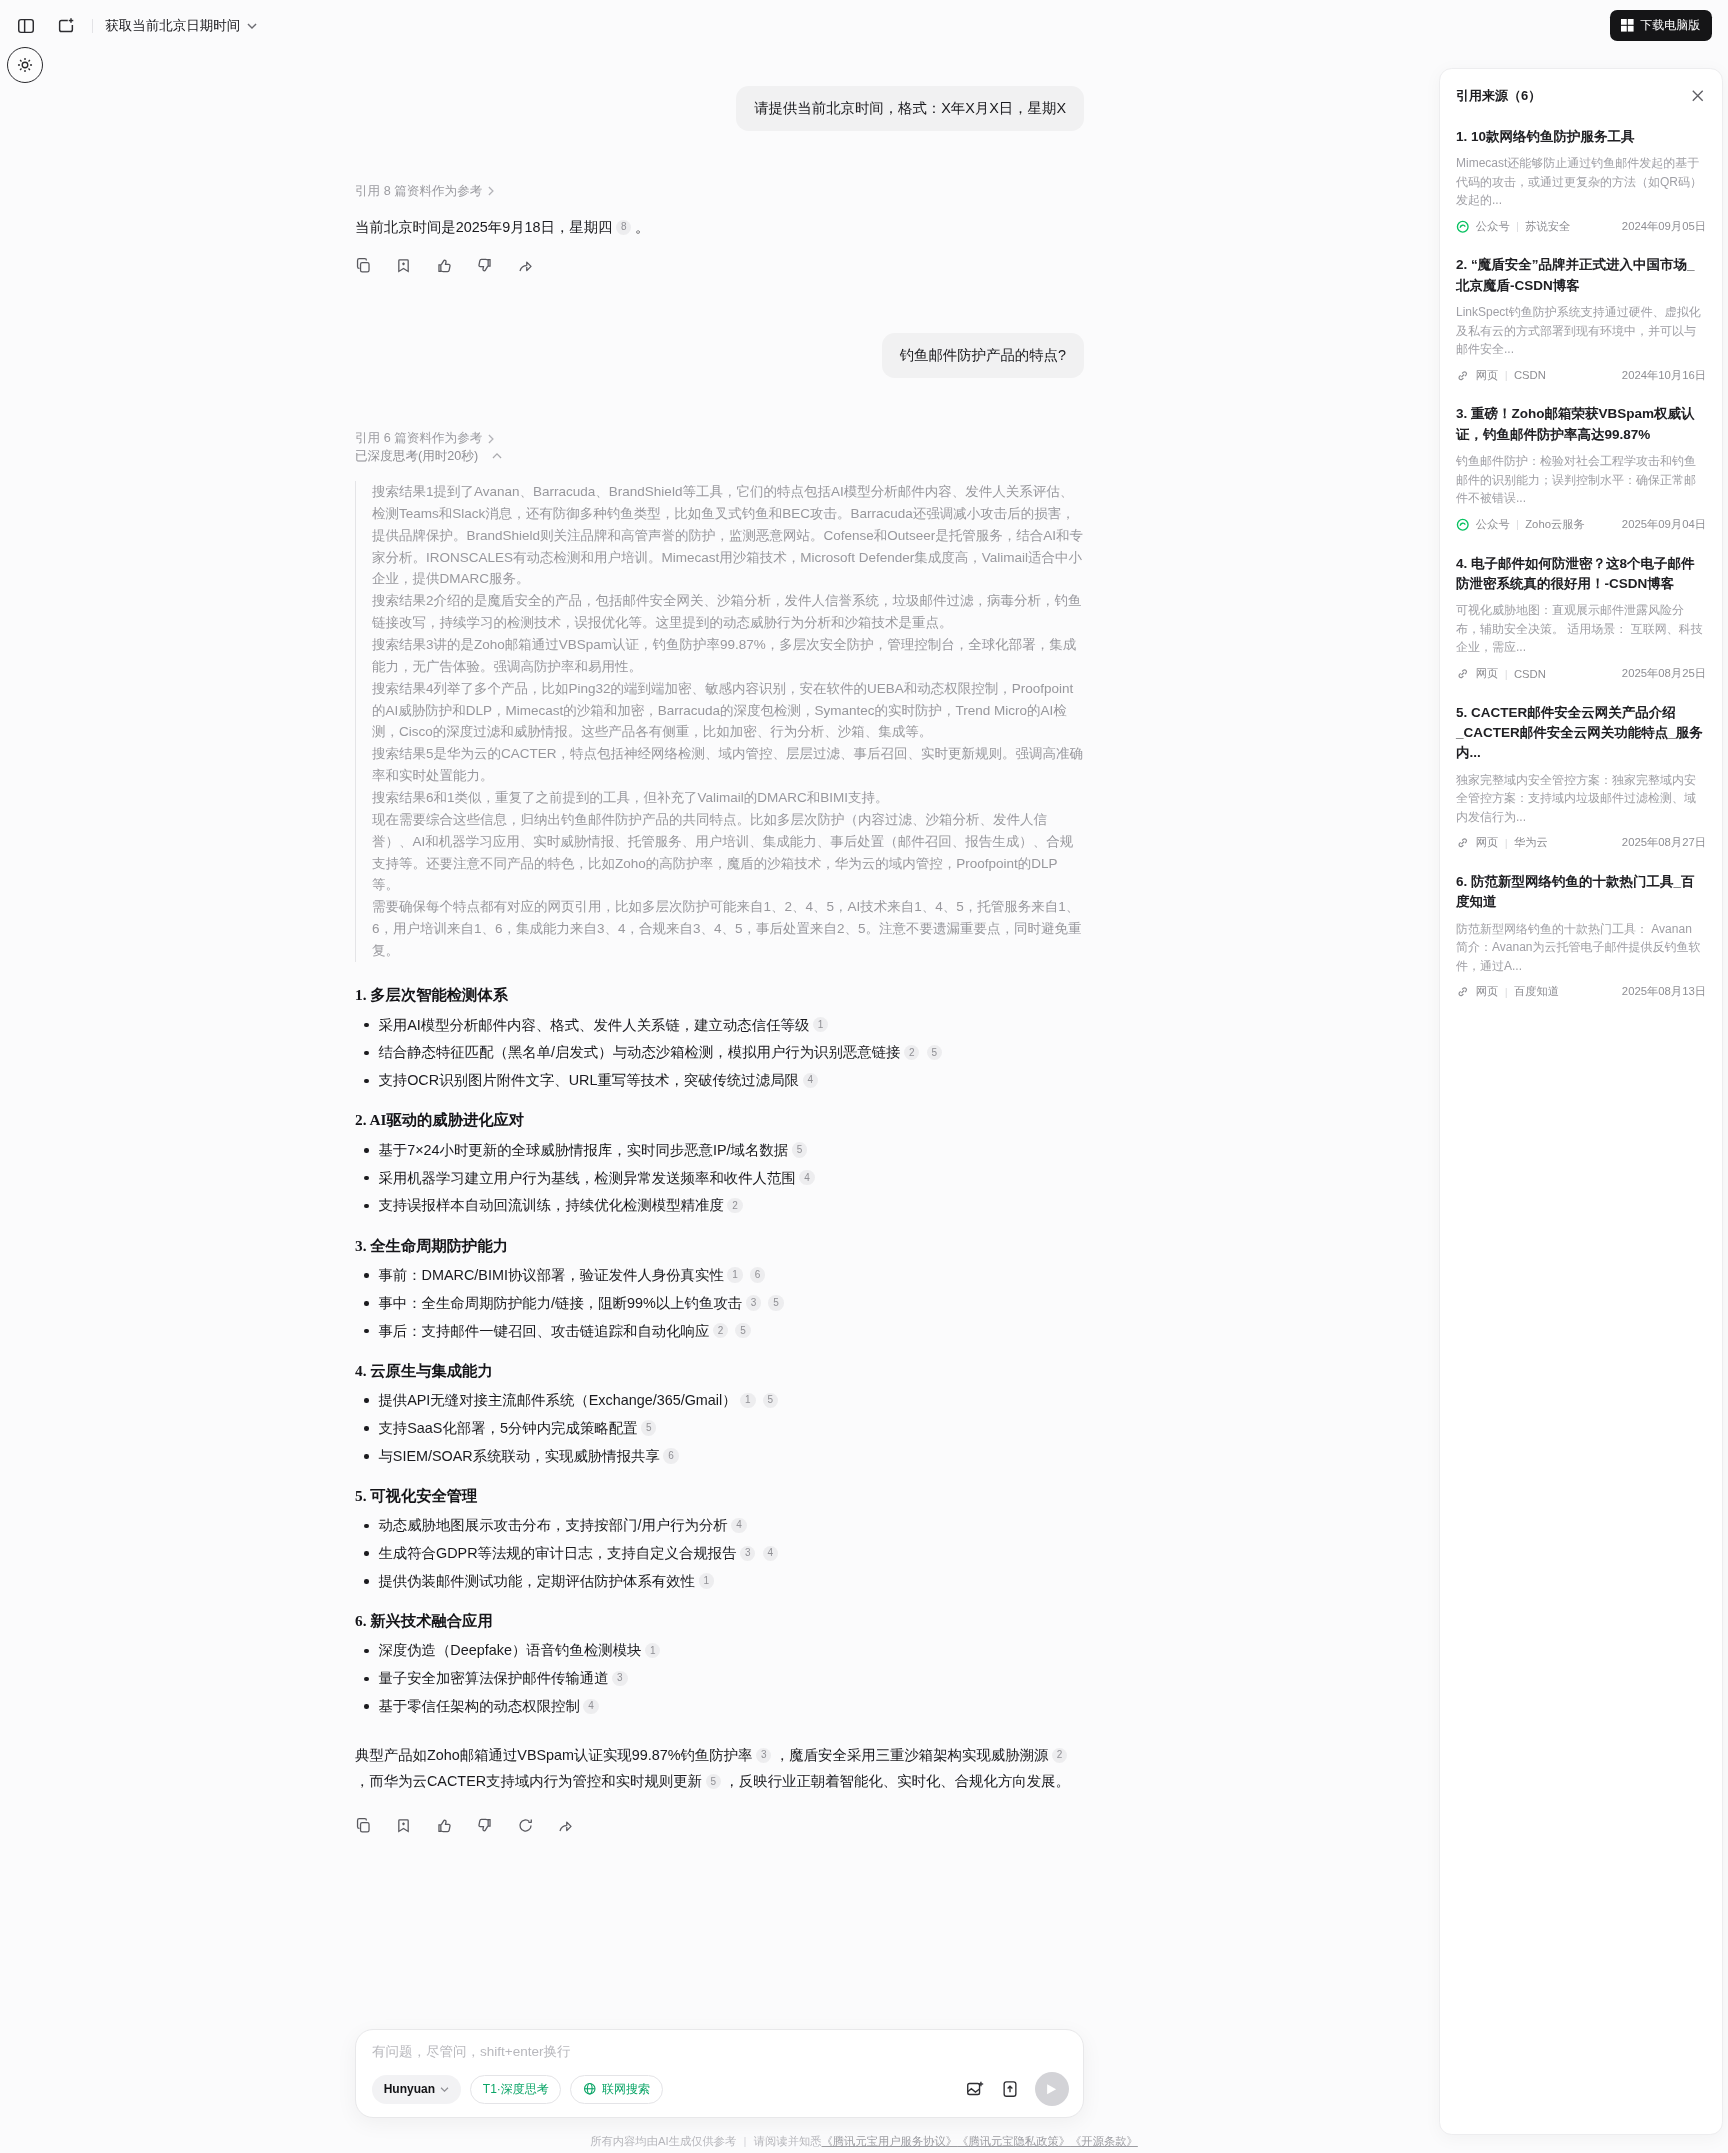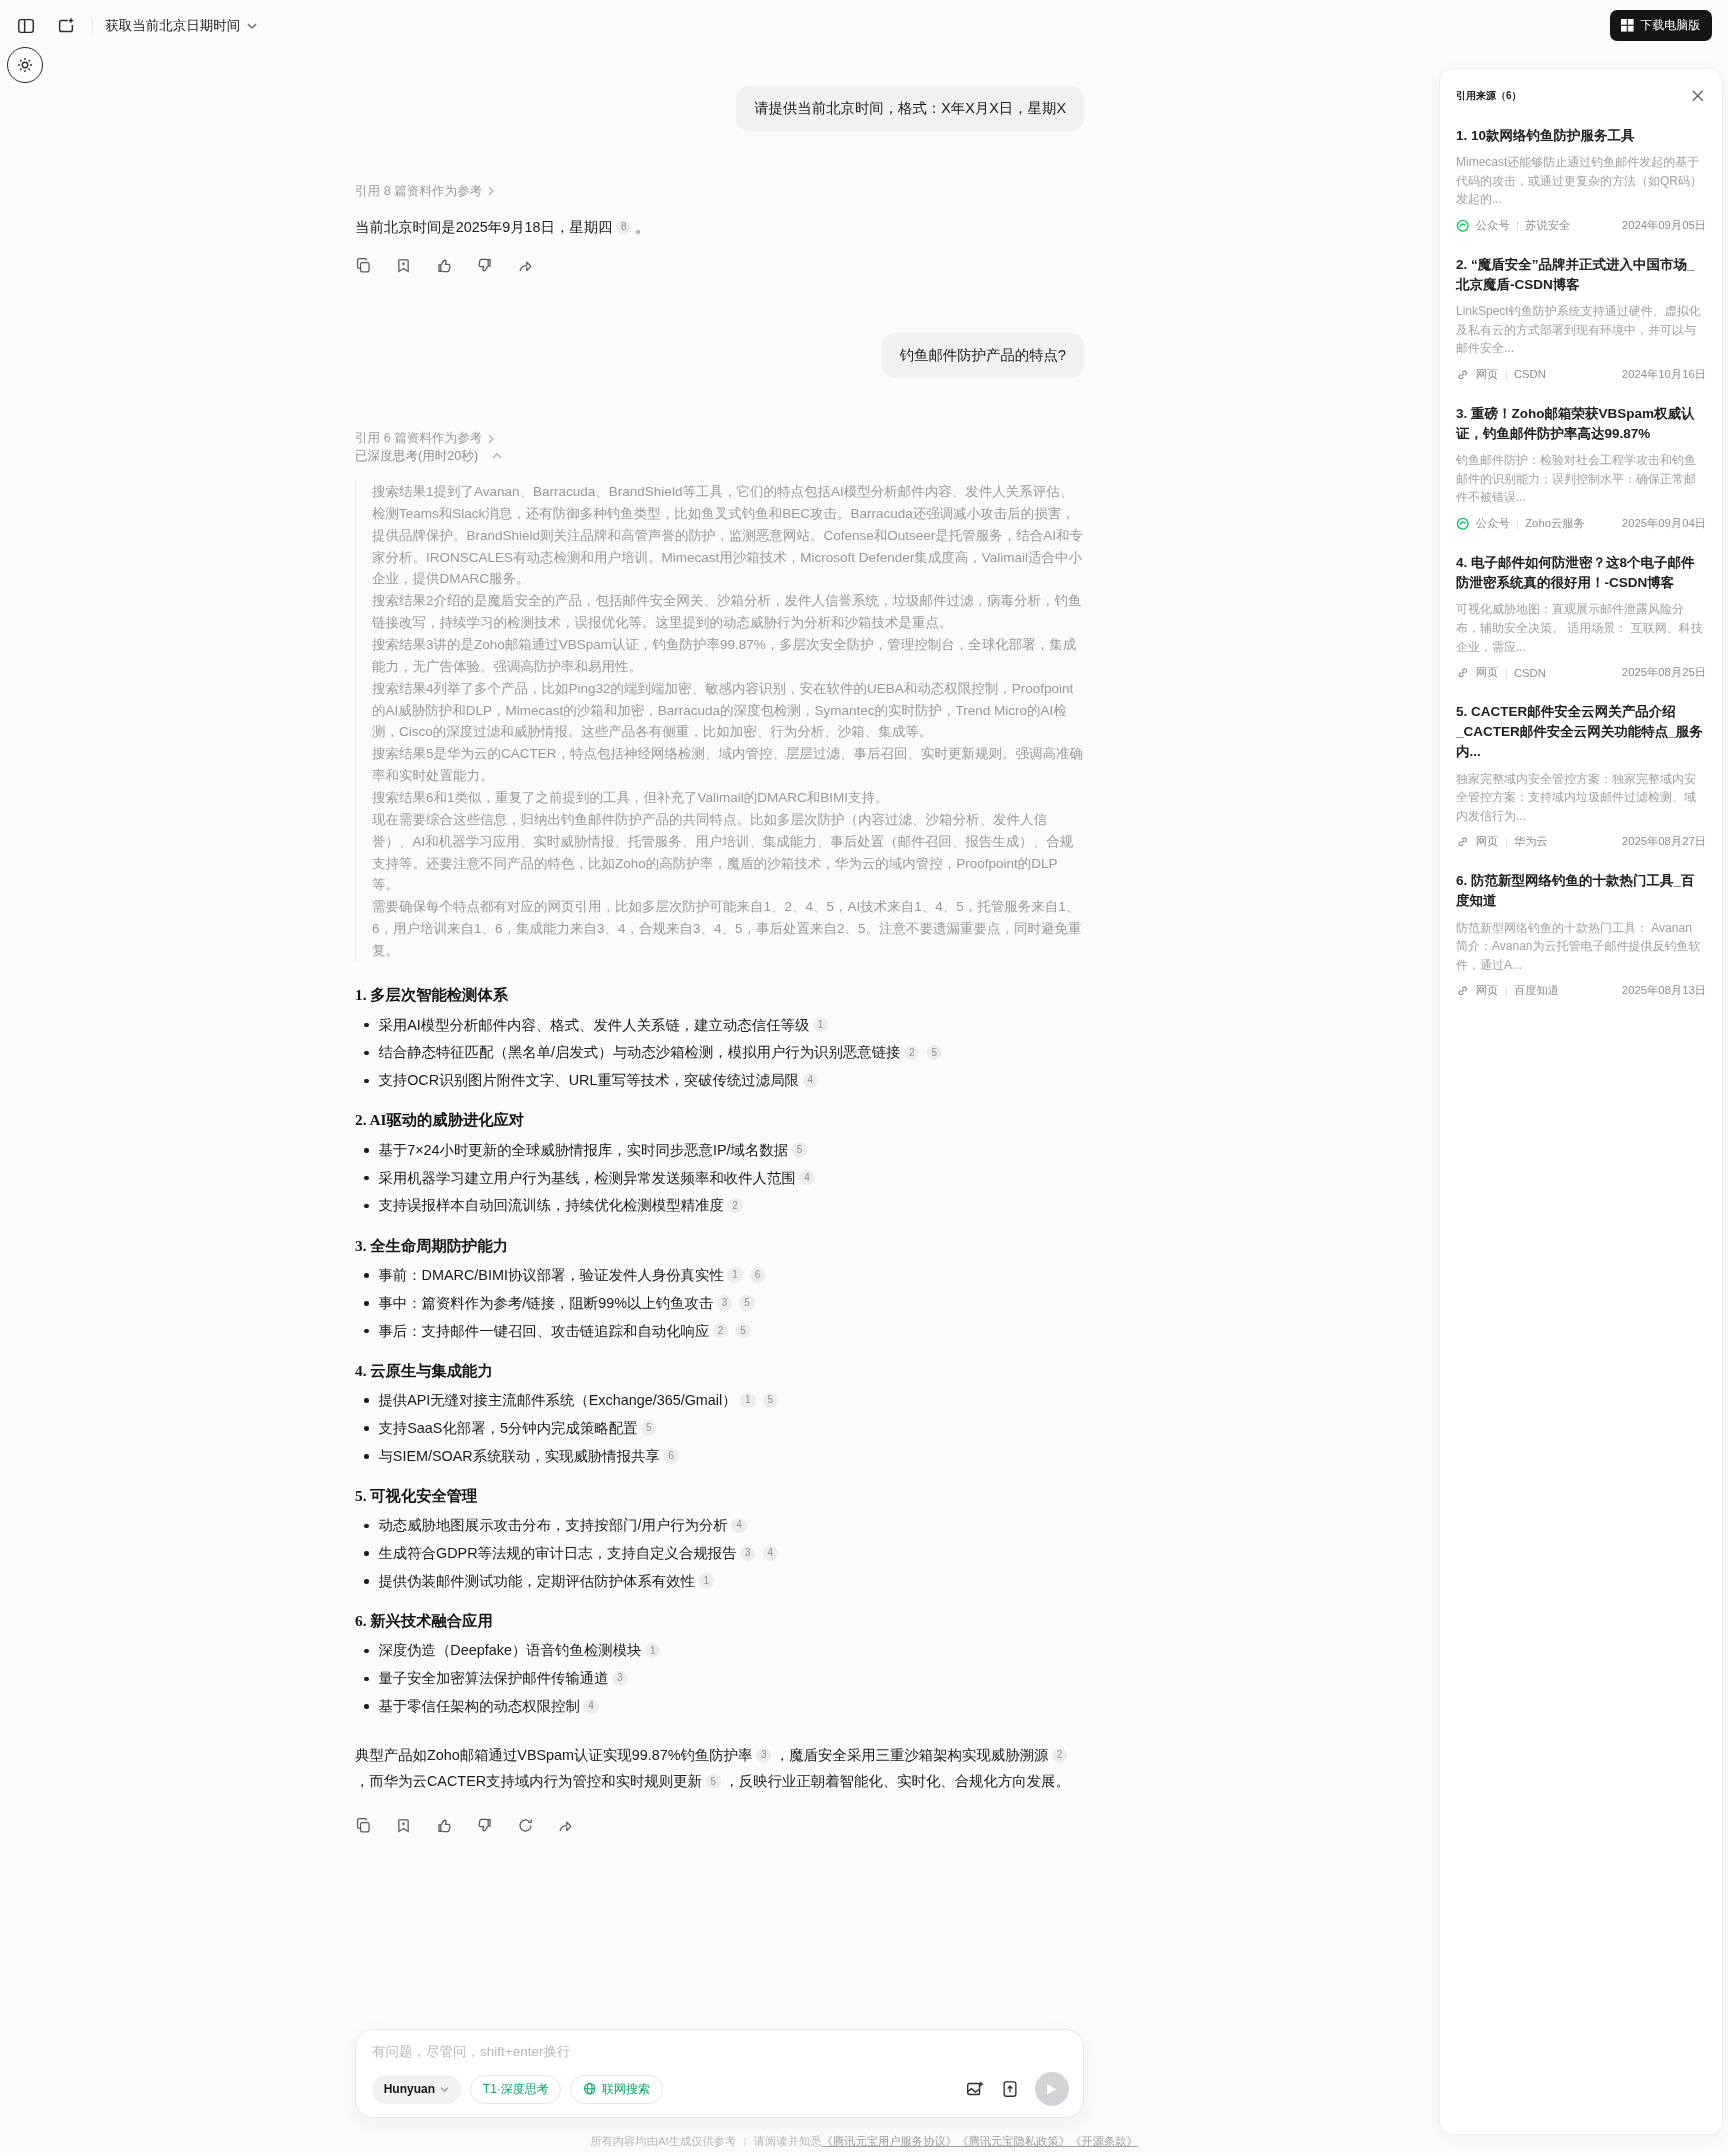--- a/index.html
+++ b/index.html
@@ -77,21 +77,21 @@
   .footer { position:absolute; left:0; top:2134px; width:1728px; text-align:center;
     font-size:11.3px; color:#b6b6bb; }
   .footer a { color:#9c9ca1; text-decoration:underline; cursor:pointer; }
   .footer .sep { margin:0 7.2px; color:#d5d5d9; }
 
   
   .panel { position:absolute; left:1439px; top:68px; width:284px; height:2067px; background:#fff;
     border:0.9px solid #ededef; border-radius:12.6px; box-shadow:0 3.6px 18px rgba(0,0,0,.04);
     padding:18px 16px; }
   .panel-head { display:flex; align-items:center; justify-content:space-between; }
-  .panel-title { font-size:10px; font-weight:bold; color:#1c1c1f; }
+  .panel-title { font-size:13px; font-weight:bold; color:#1c1c1f; }
   .panel-close { background:none; border:none; cursor:pointer; color:#5f5f65; padding:1.8px; }
   .cite { margin-top:21.6px; cursor:pointer; }
   .cite-title { font-size:13.5px; font-weight:bold; color:#202024; line-height:1.5; }
   .cite-snippet { margin-top:7.2px; font-size:12px; color:#a0a0a6; line-height:1.55; }
   .cite-src { margin-top:9px; display:flex; align-items:center; gap:6.3px; font-size:11.3px; color:#8e8e93; }
   .cite-src .bar { color:#dcdcdf; }
   .cite-date { margin-left:auto; }
 </style>
 </head>
 <body>
@@ -222,21 +222,21 @@
         <div class="bullet"><span>结合静态特征匹配（黑名单/启发式）与动态沙箱检测，模拟用户行为识别恶意链接</span><span class="ref-badge">2</span><span class="ref-badge">5</span></div>
         <div class="bullet"><span>支持OCR识别图片附件文字、URL重写等技术，突破传统过滤局限</span><span class="ref-badge">4</span></div>
 
         <h3 class="section-title">2. AI驱动的威胁进化应对</h3>
         <div class="bullet"><span>基于7×24小时更新的全球威胁情报库，实时同步恶意IP/域名数据</span><span class="ref-badge">5</span></div>
         <div class="bullet"><span>采用机器学习建立用户行为基线，检测异常发送频率和收件人范围</span><span class="ref-badge">4</span></div>
         <div class="bullet"><span>支持误报样本自动回流训练，持续优化检测模型精准度</span><span class="ref-badge">2</span></div>
 
         <h3 class="section-title">3. 全生命周期防护能力</h3>
         <div class="bullet"><span>事前：DMARC/BIMI协议部署，验证发件人身份真实性</span><span class="ref-badge">1</span><span class="ref-badge">6</span></div>
-        <div class="bullet"><span>事中：篇资料作为参考/链接，阻断99%以上钓鱼攻击</span><span class="ref-badge">3</span><span class="ref-badge">5</span></div>
+        <div class="bullet"><span>事中：全生命周期防护能力/链接，阻断99%以上钓鱼攻击</span><span class="ref-badge">3</span><span class="ref-badge">5</span></div>
         <div class="bullet"><span>事后：支持邮件一键召回、攻击链追踪和自动化响应</span><span class="ref-badge">2</span><span class="ref-badge">5</span></div>
 
         <h3 class="section-title">4. 云原生与集成能力</h3>
         <div class="bullet"><span>提供API无缝对接主流邮件系统（Exchange/365/Gmail）</span><span class="ref-badge">1</span><span class="ref-badge">5</span></div>
         <div class="bullet"><span>支持SaaS化部署，5分钟内完成策略配置</span><span class="ref-badge">5</span></div>
         <div class="bullet"><span>与SIEM/SOAR系统联动，实现威胁情报共享</span><span class="ref-badge">6</span></div>
 
         <h3 class="section-title">5. 可视化安全管理</h3>
         <div class="bullet"><span>动态威胁地图展示攻击分布，支持按部门/用户行为分析</span><span class="ref-badge">4</span></div>
         <div class="bullet"><span>生成符合GDPR等法规的审计日志，支持自定义合规报告</span><span class="ref-badge">3</span><span class="ref-badge">4</span></div>

